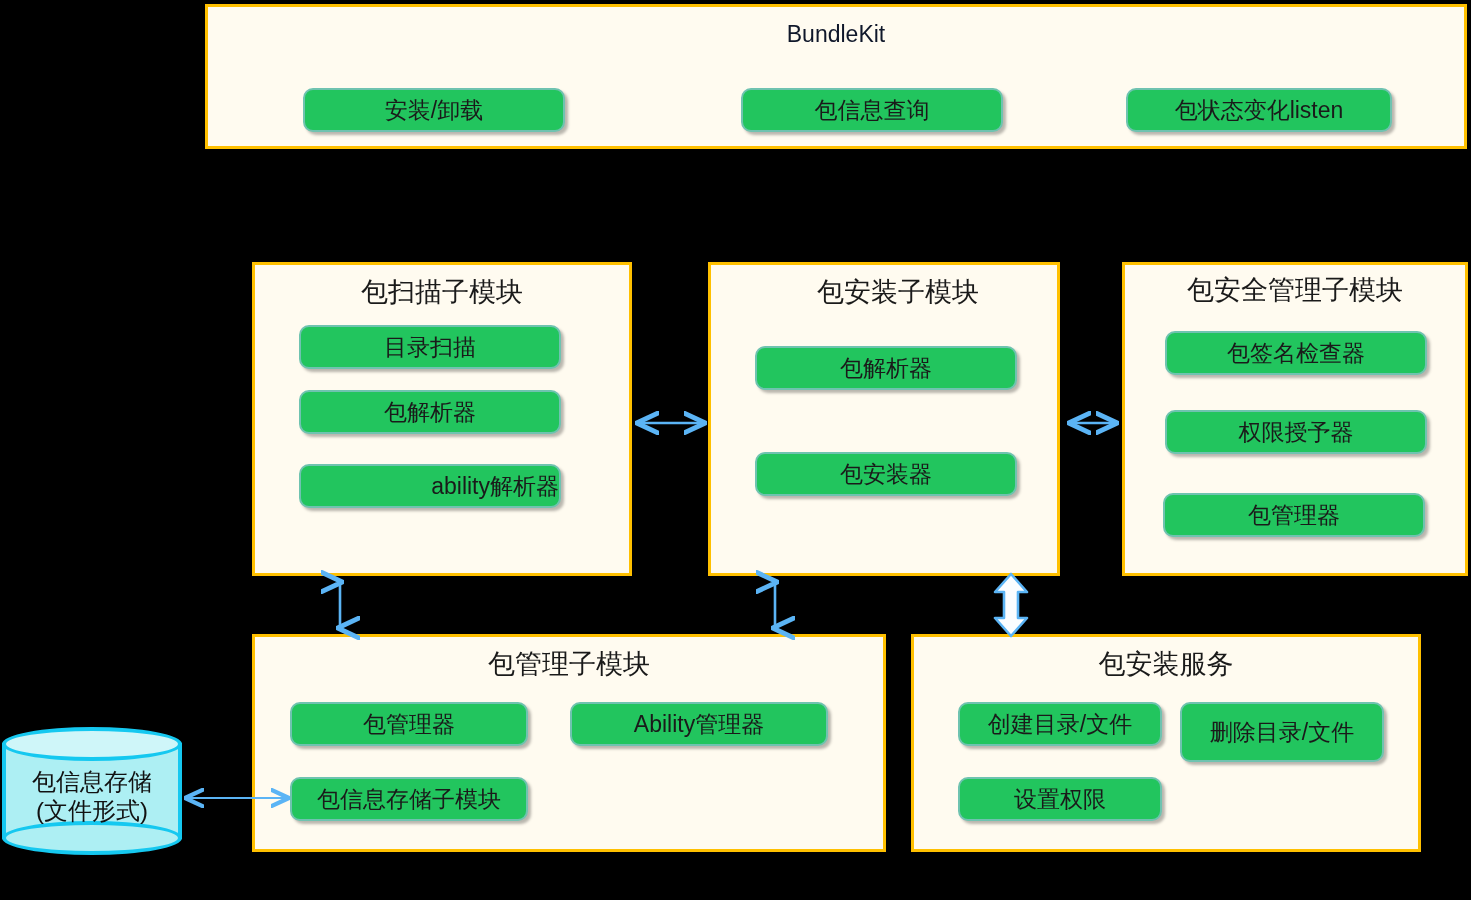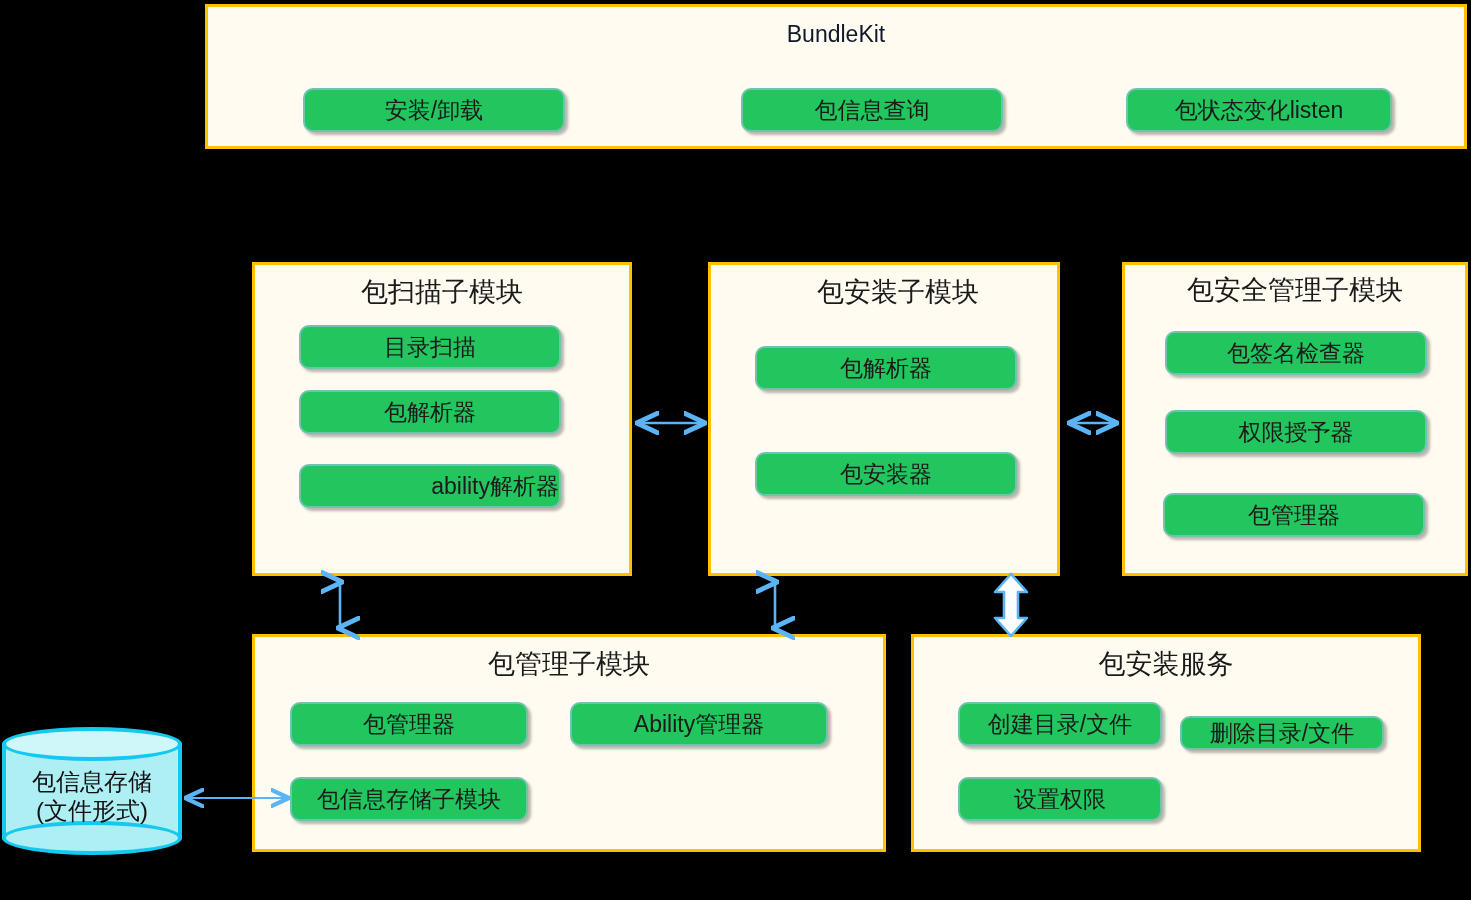--- a/index.html
+++ b/index.html
@@ -180,21 +180,21 @@
     <div class="pill" style="left:35px; top:140px; width:238px; height:44px;">
       <span>包信息存储子模块</span>
     </div>
   </div>
 
   <div class="module-box" id="service-box">
     <div class="module-title" style="margin-top:12px;">包安装服务</div>
     <div class="pill" style="left:44px; top:65px; width:204px; height:44px;text-align:center;">
       <span>创建目录/文件</span>
     </div>
-    <div class="pill" style="left:266px; top:79px; width:204px; height:34px;">
+    <div class="pill" style="left:266px; top:65px; width:204px; height:60px;">
       <span>删除目录/文件</span>
     </div>
     <div class="pill" style="left:44px; top:140px; width:204px; height:44px;">
       <span>设置权限</span>
     </div>
   </div>
 
   <div id="cylinder">
     <div id="cyl-body"></div>
     <div id="cyl-bottom"></div>

